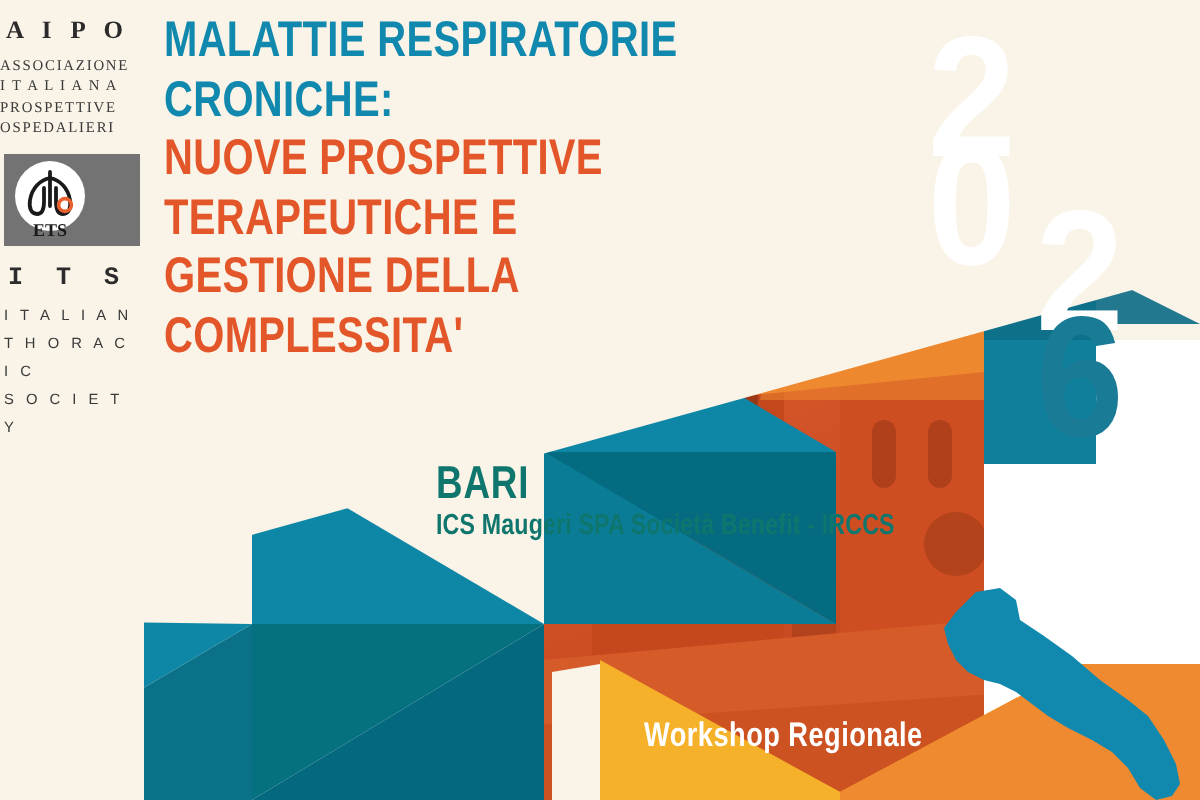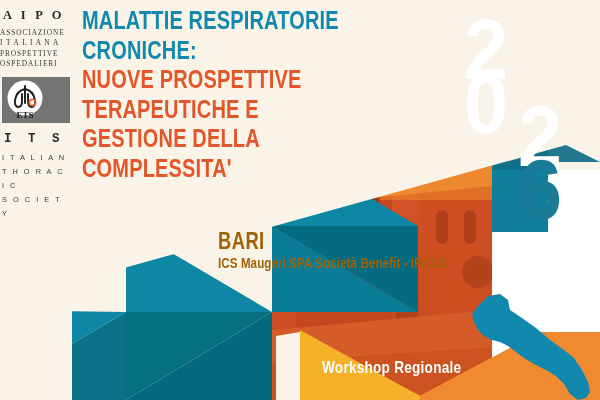--- a/index.html
+++ b/index.html
@@ -81,21 +81,21 @@
     font-size:86px;line-height:86px;
     transform:scaleX(0.92);
     transform-origin:center center;
   }
   #year-2a{left:462px;top:6px;color:#FFFFFF;}
   #year-0 {left:462px;top:60px;color:#FFFFFF;}
   #year-2b{left:516px;top:93px;color:#FFFFFF;}
   #year-6 {left:516px;top:146px;color:#1A7B96;}
 
   .venue-block{
-    position:absolute;left:218px;top:228px;z-index:50;color:#a16207;
+    position:absolute;left:218px;top:228px;z-index:50;color:#0f766e;
   }
   .venue-city{font-size:23px;line-height:26px;letter-spacing:0.5px;}
   .venue-name{font-size:14.5px;line-height:17px;margin-top:1px;letter-spacing:0.1px;}
 
   .workshop-block{
     position:absolute;left:322px;top:358px;z-index:50;color:#FFFFFF;
   }
   .workshop-label{font-size:17px;line-height:19px;letter-spacing:0.3px;}
 </style>
 </head>

